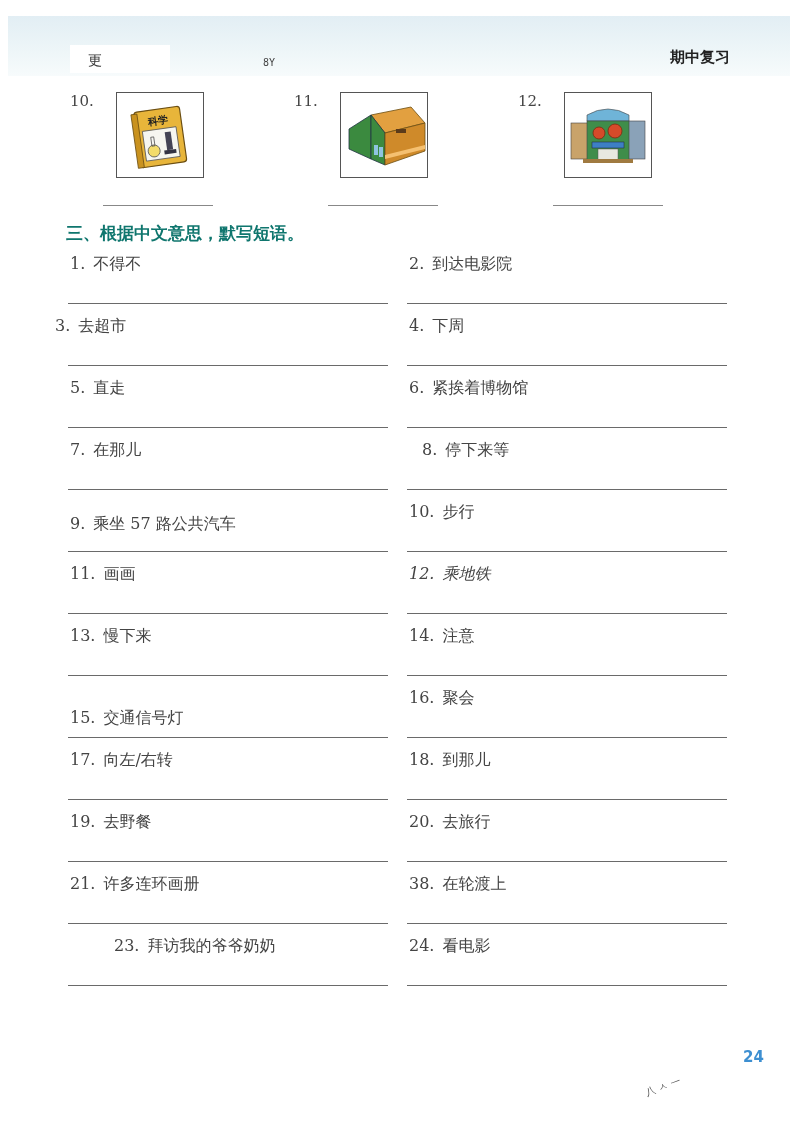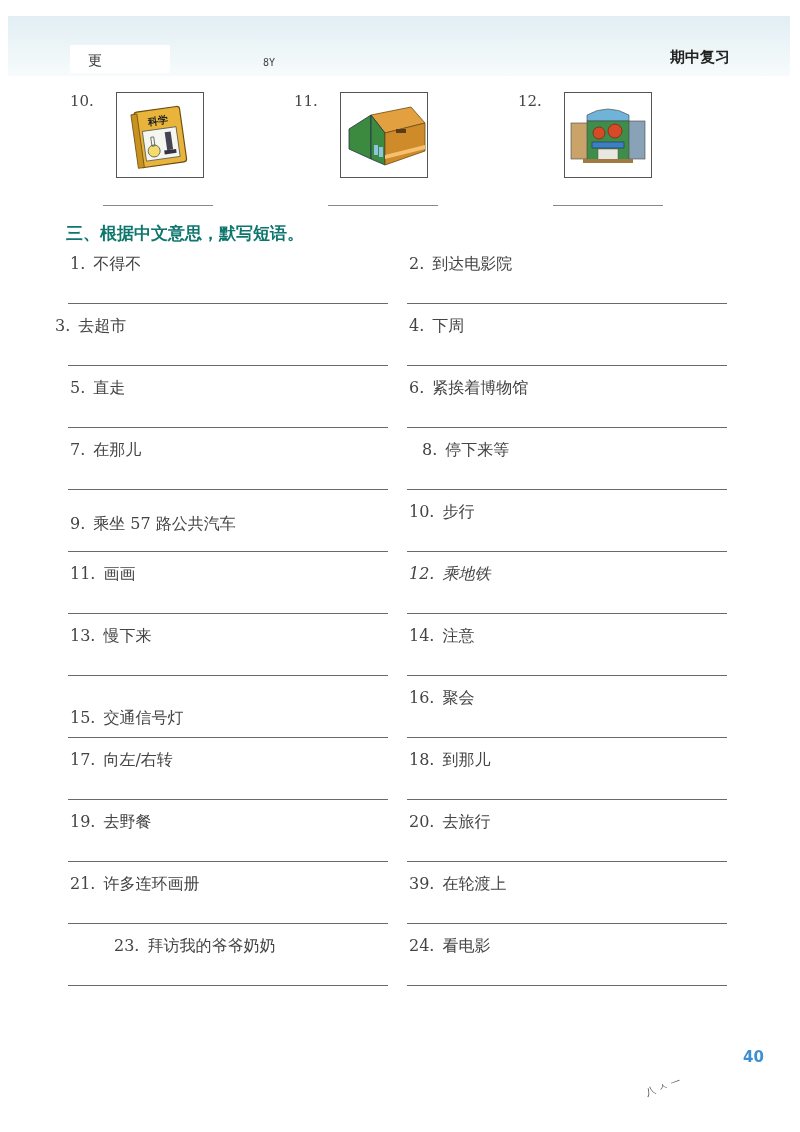--- a/index.html
+++ b/index.html
@@ -174,27 +174,27 @@
     </div>
     <div>
       <div class="q" style="left: 409px; top: 812px;"><span class="num">20.</span><span>去旅行</span></div>
       <div class="ans-line" style="left: 407px; top: 861px; width: 320px;"></div>
     </div>
     <div>
       <div class="q" style="left: 70px; top: 874px;"><span class="num">21.</span><span>许多连环画册</span></div>
       <div class="ans-line" style="left: 68px; top: 923px; width: 320px;"></div>
     </div>
     <div>
-      <div class="q" style="left: 409px; top: 874px;"><span class="num">39.</span><span>在轮渡上</span></div>
+      <div class="q" style="left: 409px; top: 874px;"><span class="num">38.</span><span>在轮渡上</span></div>
       <div class="ans-line" style="left: 407px; top: 923px; width: 320px;"></div>
     </div>
     <div>
       <div class="q" style="left: 70px; top: 936px; margin-left: 44px;"><span class="num">23.</span><span>拜访我的爷爷奶奶</span></div>
       <div class="ans-line" style="left: 68px; top: 985px; width: 320px;"></div>
     </div>
     <div>
       <div class="q" style="left: 409px; top: 936px;"><span class="num">24.</span><span>看电影</span></div>
       <div class="ans-line" style="left: 407px; top: 985px; width: 320px;"></div>
     </div>
   </div>
 
-<div class="page-num">40</div>
+<div class="page-num">24</div>
 <div class="scribble">八 ㅅ 一</div>
 
 </body></html>

